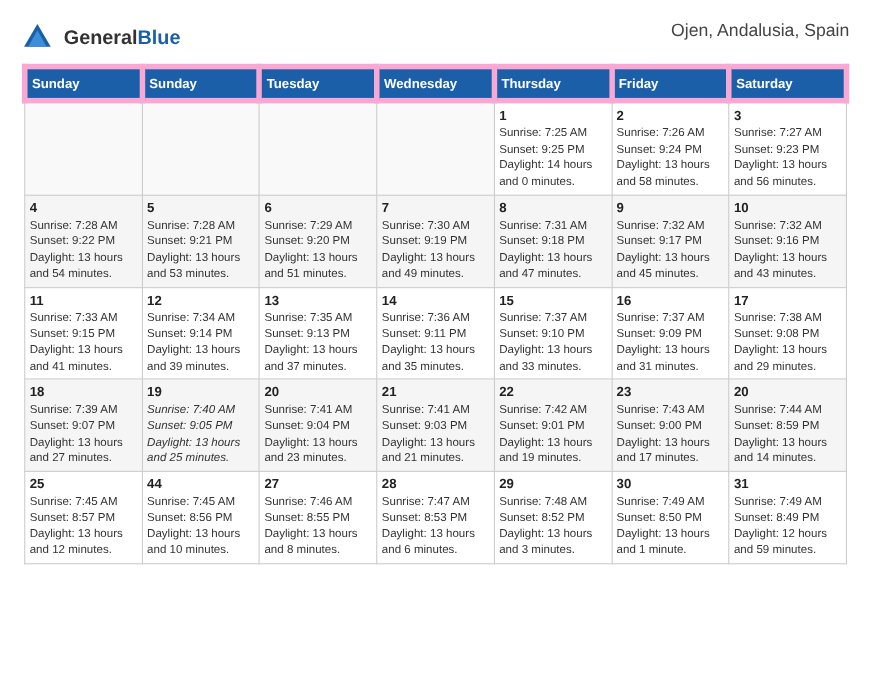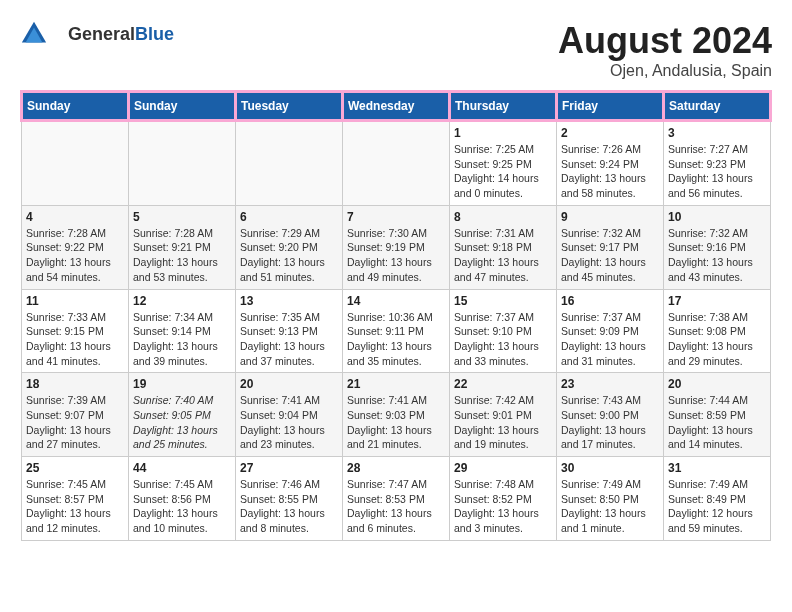--- a/index.html
+++ b/index.html
@@ -12,21 +12,21 @@
     }
     .header {
       display: flex;
       justify-content: space-between;
       align-items: flex-start;
       margin-bottom: 10px;
     }
     .logo {
       display: flex;
       align-items: center;
-      gap: 20px;
+      gap: 10px;
     }
     .logo-icon {
       width: 28px;
       height: 28px;
     }
     .title-area {
       text-align: right;
     }
     .month-year {
       font-size: 36px;
@@ -41,21 +41,21 @@
       width: 100%;
       border-collapse: collapse;
       font-size: 11px;
     }
     .calendar th {
       background: #1a5fa8;
       color: #fff;
       padding: 6px 4px;
       text-align: left;
       font-size: 12px;
-      border: 3px solid #f9a8d4;
+      border: 5px solid #f9a8d4;
     }
     .calendar td {
       border: 1px solid #ccc;
       vertical-align: top;
       padding: 4px;
       width: calc(100% / 7);
       min-height: 80px;
       background: #fff;
     }
     .calendar tr:nth-child(even) td {
@@ -90,21 +90,20 @@
   <div class="logo">
     <svg class="logo-icon" viewBox="0 0 30 30">
       <polygon points="15,2 28,24 2,24" fill="#1a5fa8"></polygon>
       <polygon points="15,8 24,24 6,24" fill="#3a8fd8"></polygon>
     </svg>
     <div>
       <span style="font-size:18px;font-weight:bold;color:#333;">General</span><span style="font-size:18px;font-weight:bold;color:#1a5fa8;">Blue</span>
     </div>
   </div>
   <div class="title-area">
-    <div class="month-year">August 2024</div>
     <div class="location">Ojen, Andalusia, Spain</div>
   </div>
 </div>
 
 <table class="calendar">
   <thead>
     <tr>
     <th>Sunday</th>
         <th>Sunday</th>
         <th>Tuesday</th>
@@ -210,21 +209,21 @@
         </td>
         <td>
           <span class="day-number">13</span>
           <div class="day-info" style="white-space: pre-line;">Sunrise: 7:35 AM
 Sunset: 9:13 PM
 Daylight: 13 hours
 and 37 minutes.</div>
         </td>
         <td>
           <span class="day-number">14</span>
-          <div class="day-info" style="white-space: pre-line;">Sunrise: 10:36 AM
+          <div class="day-info" style="white-space: pre-line;">Sunrise: 7:36 AM
 Sunset: 9:11 PM
 Daylight: 13 hours
 and 35 minutes.</div>
         </td>
         <td>
           <span class="day-number">15</span>
           <div class="day-info" style="white-space: pre-line;">Sunrise: 7:37 AM
 Sunset: 9:10 PM
 Daylight: 13 hours
 and 33 minutes.</div>

